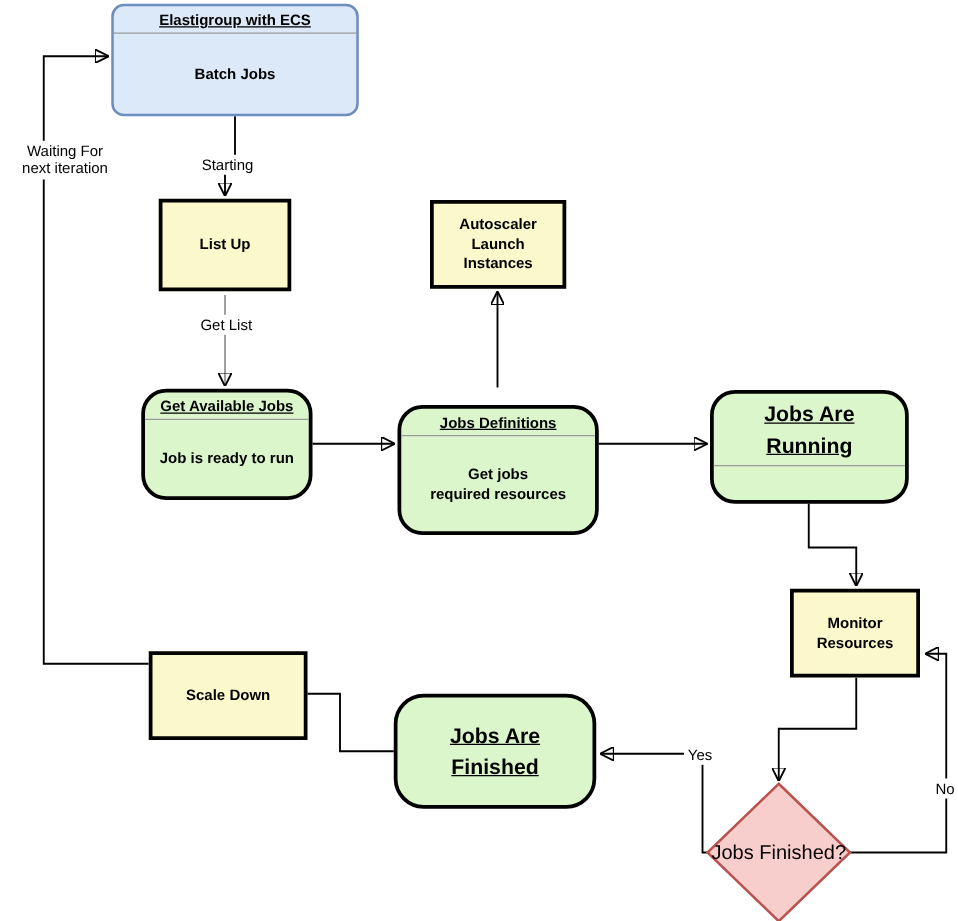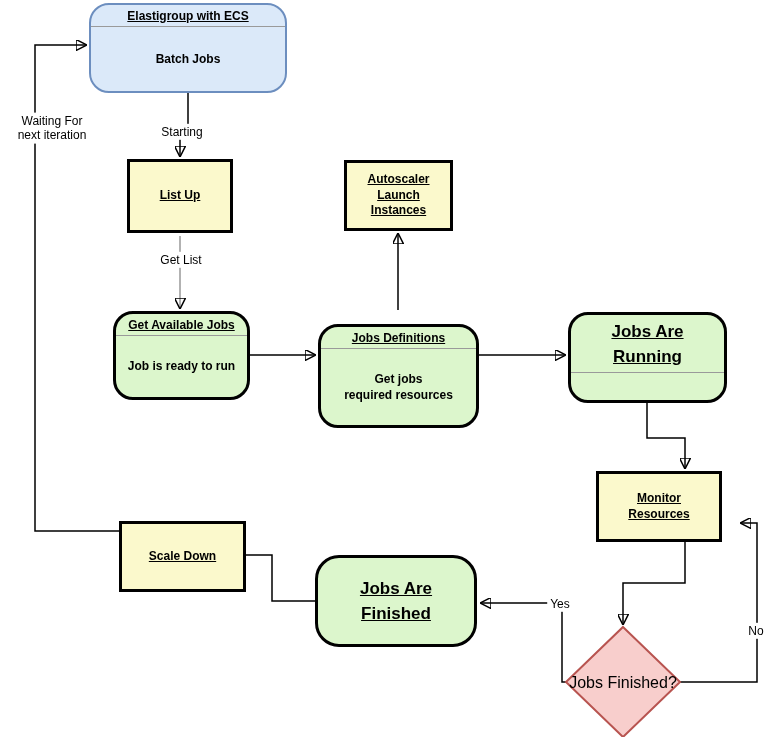--- a/index.html
+++ b/index.html
@@ -11,25 +11,25 @@
   html,body{margin:0;padding:0;background:#ffffff;}
   .canvas{position:relative;width:766px;height:737px;background:#ffffff;
           font-family:"Liberation Sans",sans-serif;color:#000;overflow:hidden;}
   .edges{position:absolute;left:0;top:0;width:766px;height:737px;}
   .edges path{fill:none;stroke:var(--edge);stroke-width:1.5px;}
   .edges path.gray{stroke:var(--gray-connector);}
   .diamond-shape{fill:var(--red-fill);stroke:var(--red-border);stroke-width:2px;}
 
   .node{position:absolute;box-sizing:border-box;display:flex;flex-direction:column;}
   .plain{border:3px solid #000;background:var(--yellow-fill);
-         align-items:center;justify-content:center;text-decoration:underline;}
+         align-items:center;justify-content:center;}
   .plain .label{font-weight:bold;font-size:12px;line-height:1.32;text-align:center;
                 white-space:pre-line;}
   .proc{border:3px solid #000;background:var(--green-fill);border-radius:20px;}
-  .blue{border:2.5px solid var(--blue-border);background:var(--blue-fill);border-radius:20px;}
+  .blue{border:2.5px solid var(--blue-border);background:var(--blue-fill);border-radius:10px;}
   .ptitle{font-weight:bold;font-size:12px;text-decoration:underline;text-align:center;
           padding:4px 2px 3px;border-bottom:1px solid var(--divider);white-space:pre-line;}
   .ptitle.big{font-size:17px;line-height:1.45;padding:5px 2px 3px;}
   .pbody{flex:1;display:flex;align-items:center;justify-content:center;text-align:center;
          font-weight:bold;font-size:12px;line-height:1.35;white-space:pre-line;}
   .center-big{border-radius:24px;align-items:center;justify-content:center;}
   .center-big .label{font-weight:bold;font-size:17px;line-height:1.5;text-decoration:underline;
                      text-align:center;white-space:pre-line;}
   .elabel{position:absolute;transform:translate(-50%,-50%);background:#ffffff;
           font-size:12px;line-height:1.2;text-align:center;white-space:pre-line;padding:1px 3px;}
@@ -85,21 +85,21 @@
     <div class="pbody">Get jobs
 required resources</div>
   </div>
 
   <div class="node proc" style="left:568px;top:312px;width:159px;height:91px">
     <div class="ptitle big">Jobs Are
 Running</div>
     <div class="pbody"></div>
   </div>
 
-  <div class="node plain" style="left:596px;top:471px;width:126px;height:71px">
+  <div class="node plain" style="left:632px;top:471px;width:104px;height:71px">
     <span class="label">Monitor
 Resources</span>
   </div>
 
   <div class="node proc center-big" style="left:315px;top:555px;width:162px;height:92px">
     <span class="label">Jobs Are
 Finished</span>
   </div>
 
   <div class="node plain" style="left:119px;top:521px;width:127px;height:71px">

